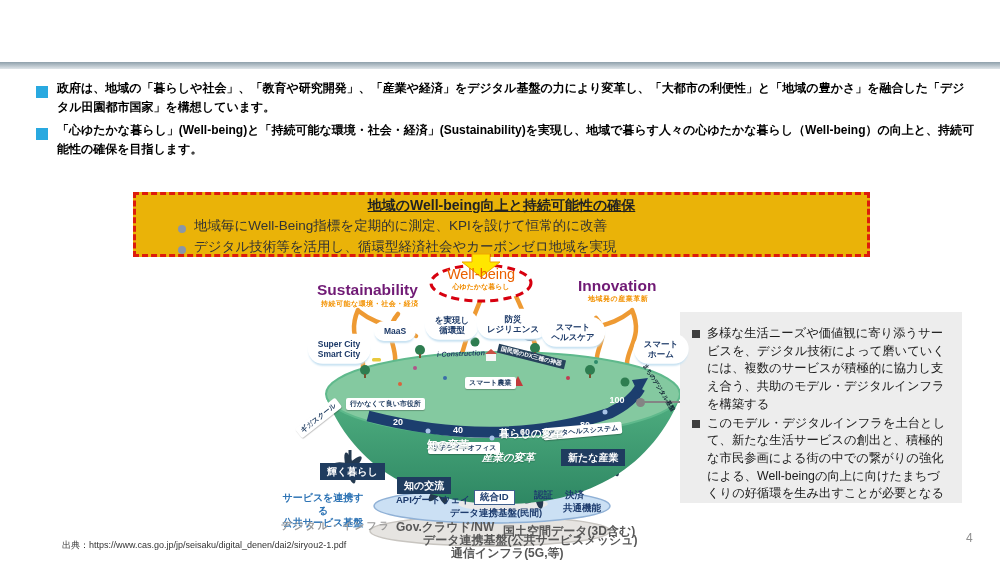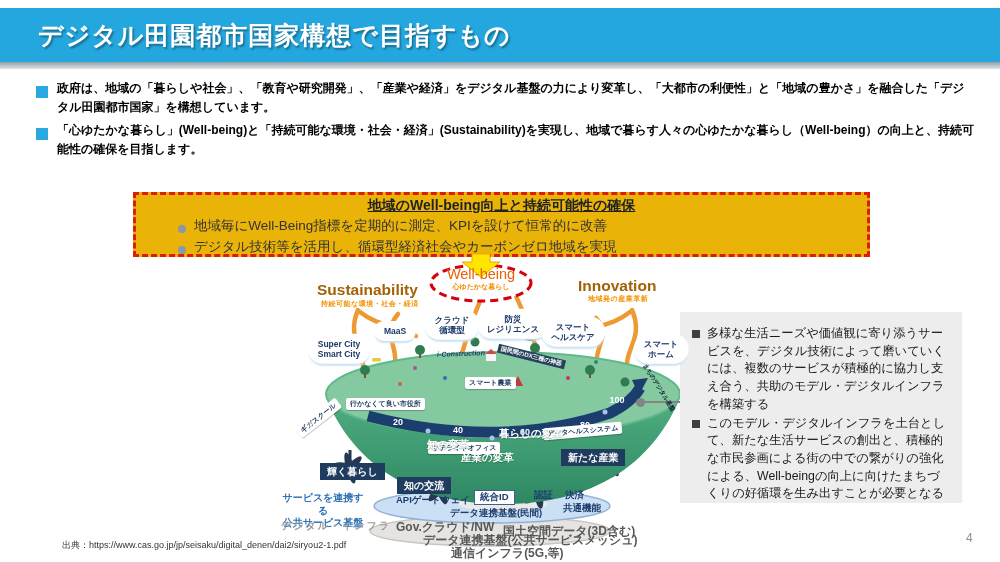--- a/index.html
+++ b/index.html
@@ -25,21 +25,21 @@
   .hbox .ht{font-size:14px;font-weight:600;color:#222;text-align:center;text-decoration:underline;}
   .hrow{display:flex;margin:2px 0 0 42px;align-items:center;}
   .hrow .dot{flex:0 0 8px;width:8px;height:8px;border-radius:50%;background:#8a97a8;margin:6px 8px 0 0;}
   .hrow .tx{font-size:13.5px;color:#333;line-height:1.4;}
 
   
   .dsvg{position:absolute;left:280px;top:250px;width:430px;height:312px;z-index:1;pointer-events:none;}
 
   
   .ab{position:absolute;z-index:3;}
-  .orange-title{font-size:15.5px;font-weight:bold;color:#a16207;}
+  .orange-title{font-size:15.5px;font-weight:bold;color:#701a75;}
   .orange-sub{font-size:7px;font-weight:bold;color:#f39200;letter-spacing:.5px;}
   .wb-title{font-size:14.5px;font-weight:normal;color:#ea6100;text-align:center;width:100px;}
   .wb-sub{font-size:7px;font-weight:bold;color:#f08c00;text-align:center;width:100px;}
 
   .cloud{position:absolute;z-index:3;background:#fff;border-radius:16px;
          box-shadow:0 0 0 3px #fff,0 3px 2px 2px #c8e2f2;
          padding:2px 7px;font-size:8.5px;font-weight:bold;color:#1d3a68;
          text-align:center;line-height:1.2;white-space:pre-line;transform:translate(-50%,-50%);}
 
   .chip-white{position:absolute;z-index:3;background:#fff;color:#1d3a5f;font-size:7px;font-weight:bold;
@@ -74,23 +74,20 @@
 
   
   .src{position:absolute;left:62px;top:539px;font-size:9px;color:#333;z-index:3;}
   .pageno{position:absolute;left:966px;top:531px;font-size:12px;color:#8f8f8f;z-index:3;}
 </style>
 </head>
 <body>
 
 <div class="slide">
 
-  <div class="titlebar">
-    <div class="t">デジタル田園都市国家構想で目指すもの</div>
-  </div>
   <div class="titleshadow"></div>
 
   <div class="intro">
     <div class="ib">
       <div class="sq"></div>
       <div class="tx">政府は、地域の「暮らしや社会」、「教育や研究開発」、「産業や経済」をデジタル基盤の力により変革し、「大都市の利便性」と「地域の豊かさ」を融合した「デジタル田園都市国家」を構想しています。</div>
     </div>
     <div class="ib">
       <div class="sq"></div>
       <div class="tx">「心ゆたかな暮らし」(Well-being)と「持続可能な環境・社会・経済」(Sustainability)を実現し、地域で暮らす人々の心ゆたかな暮らし（Well-being）の向上と、持続可能性の確保を目指します。</div>
@@ -221,41 +218,41 @@
   <div class="ab orange-title" style="left:317px;top:281px;">Sustainability</div>
   <div class="ab orange-sub" style="left:321px;top:299px;">持続可能な環境・社会・経済</div>
   <div class="ab orange-title" style="left:578px;top:277px;">Innovation</div>
   <div class="ab orange-sub" style="left:588px;top:294px;">地域発の産業革新</div>
   <div class="ab wb-title" style="left:431px;top:266px;">Well-being</div>
   <div class="ab wb-sub" style="left:431px;top:282px;">心ゆたかな暮らし</div>
 
   <div class="cloud" style="left:339px;top:349px;">Super City
 Smart City</div>
   <div class="cloud" style="left:395px;top:331px;">MaaS</div>
-  <div class="cloud" style="left:452px;top:325px;">クラウド
+  <div class="cloud" style="left:452px;top:325px;">を実現し
 循環型</div>
   <div class="cloud" style="left:513px;top:324px;">防災
 レジリエンス</div>
   <div class="cloud" style="left:573px;top:332px;">スマート
 ヘルスケア</div>
   <div class="cloud" style="left:661px;top:349px;">スマート
 ホーム</div>
 
   <div class="icon-label" style="left:437px;top:350px;transform:rotate(-2deg);">i-Construction</div>
   <div class="tiny-dark" style="left:497px;top:352px;transform:rotate(14deg);">国民間のDX三種の神器</div>
   <div class="tiny-plain" style="left:648px;top:362px;transform:rotate(58deg);transform-origin:left top;">まちのデジタル基盤</div>
   <div class="chip-white" style="left:293px;top:412px;transform:rotate(-38deg);">ギガスクール</div>
   <div class="chip-white" style="left:346px;top:398px;">行かなくて良い市役所</div>
   <div class="chip-white" style="left:465px;top:377px;">スマート農業</div>
   <div class="chip-white" style="left:428px;top:442px;">サテライトオフィス</div>
   <div class="chip-white" style="left:543px;top:425px;transform:rotate(-5deg);">データヘルスシステム</div>
 
   <div class="green-text" style="left:499px;top:427px;">暮らしの変革</div>
   <div class="green-text" style="left:427px;top:438px;">知の変革</div>
-  <div class="green-text" style="left:461px;top:451px;">産業の変革</div>
+  <div class="green-text" style="left:482px;top:451px;font-style:italic;">産業の変革</div>
 
   <div class="chip-dark" style="left:320px;top:463px;">輝く暮らし</div>
   <div class="chip-dark" style="left:397px;top:477px;">知の交流</div>
   <div class="chip-dark" style="left:561px;top:449px;">新たな産業</div>
 
   <div class="left-col-title" style="left:278px;top:492px;width:90px;">サービスを連携する
 公共サービス基盤</div>
   <div class="left-col-sub" style="left:281px;top:519px;">デジタル・インフラ</div>
 
   <div class="plat-navy" style="left:396px;top:494px;">APIゲートウェイ</div>

